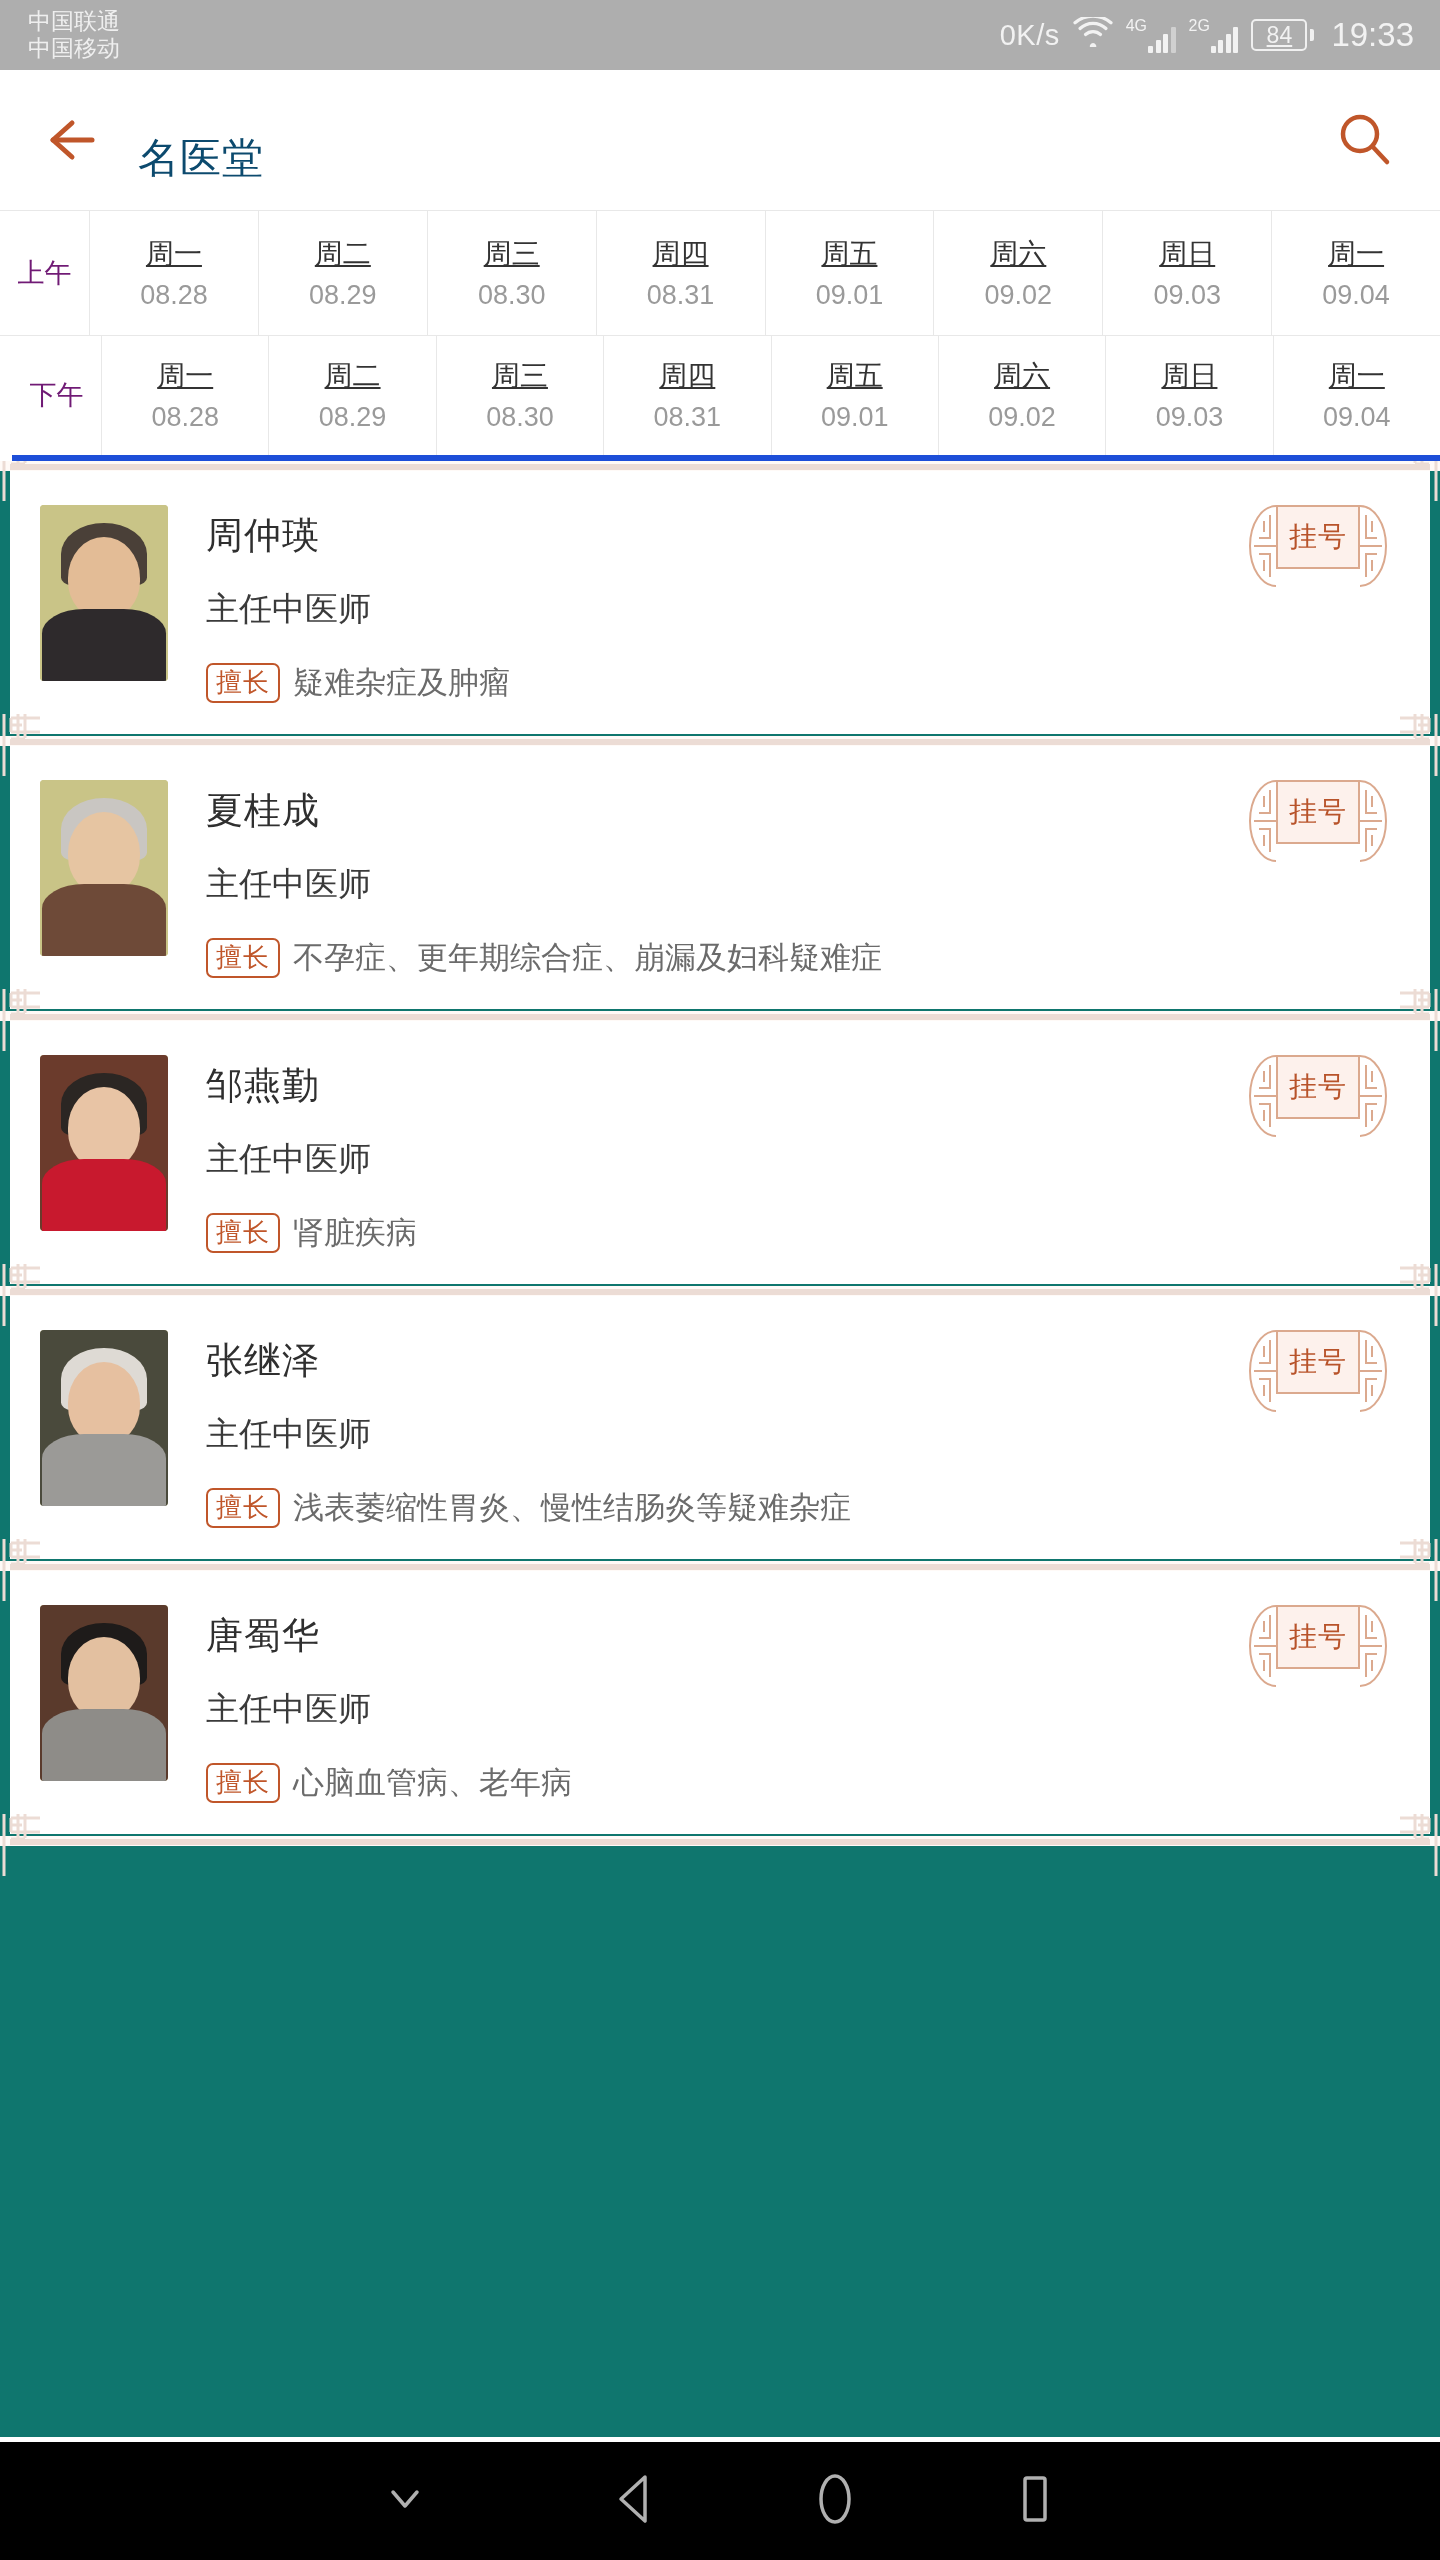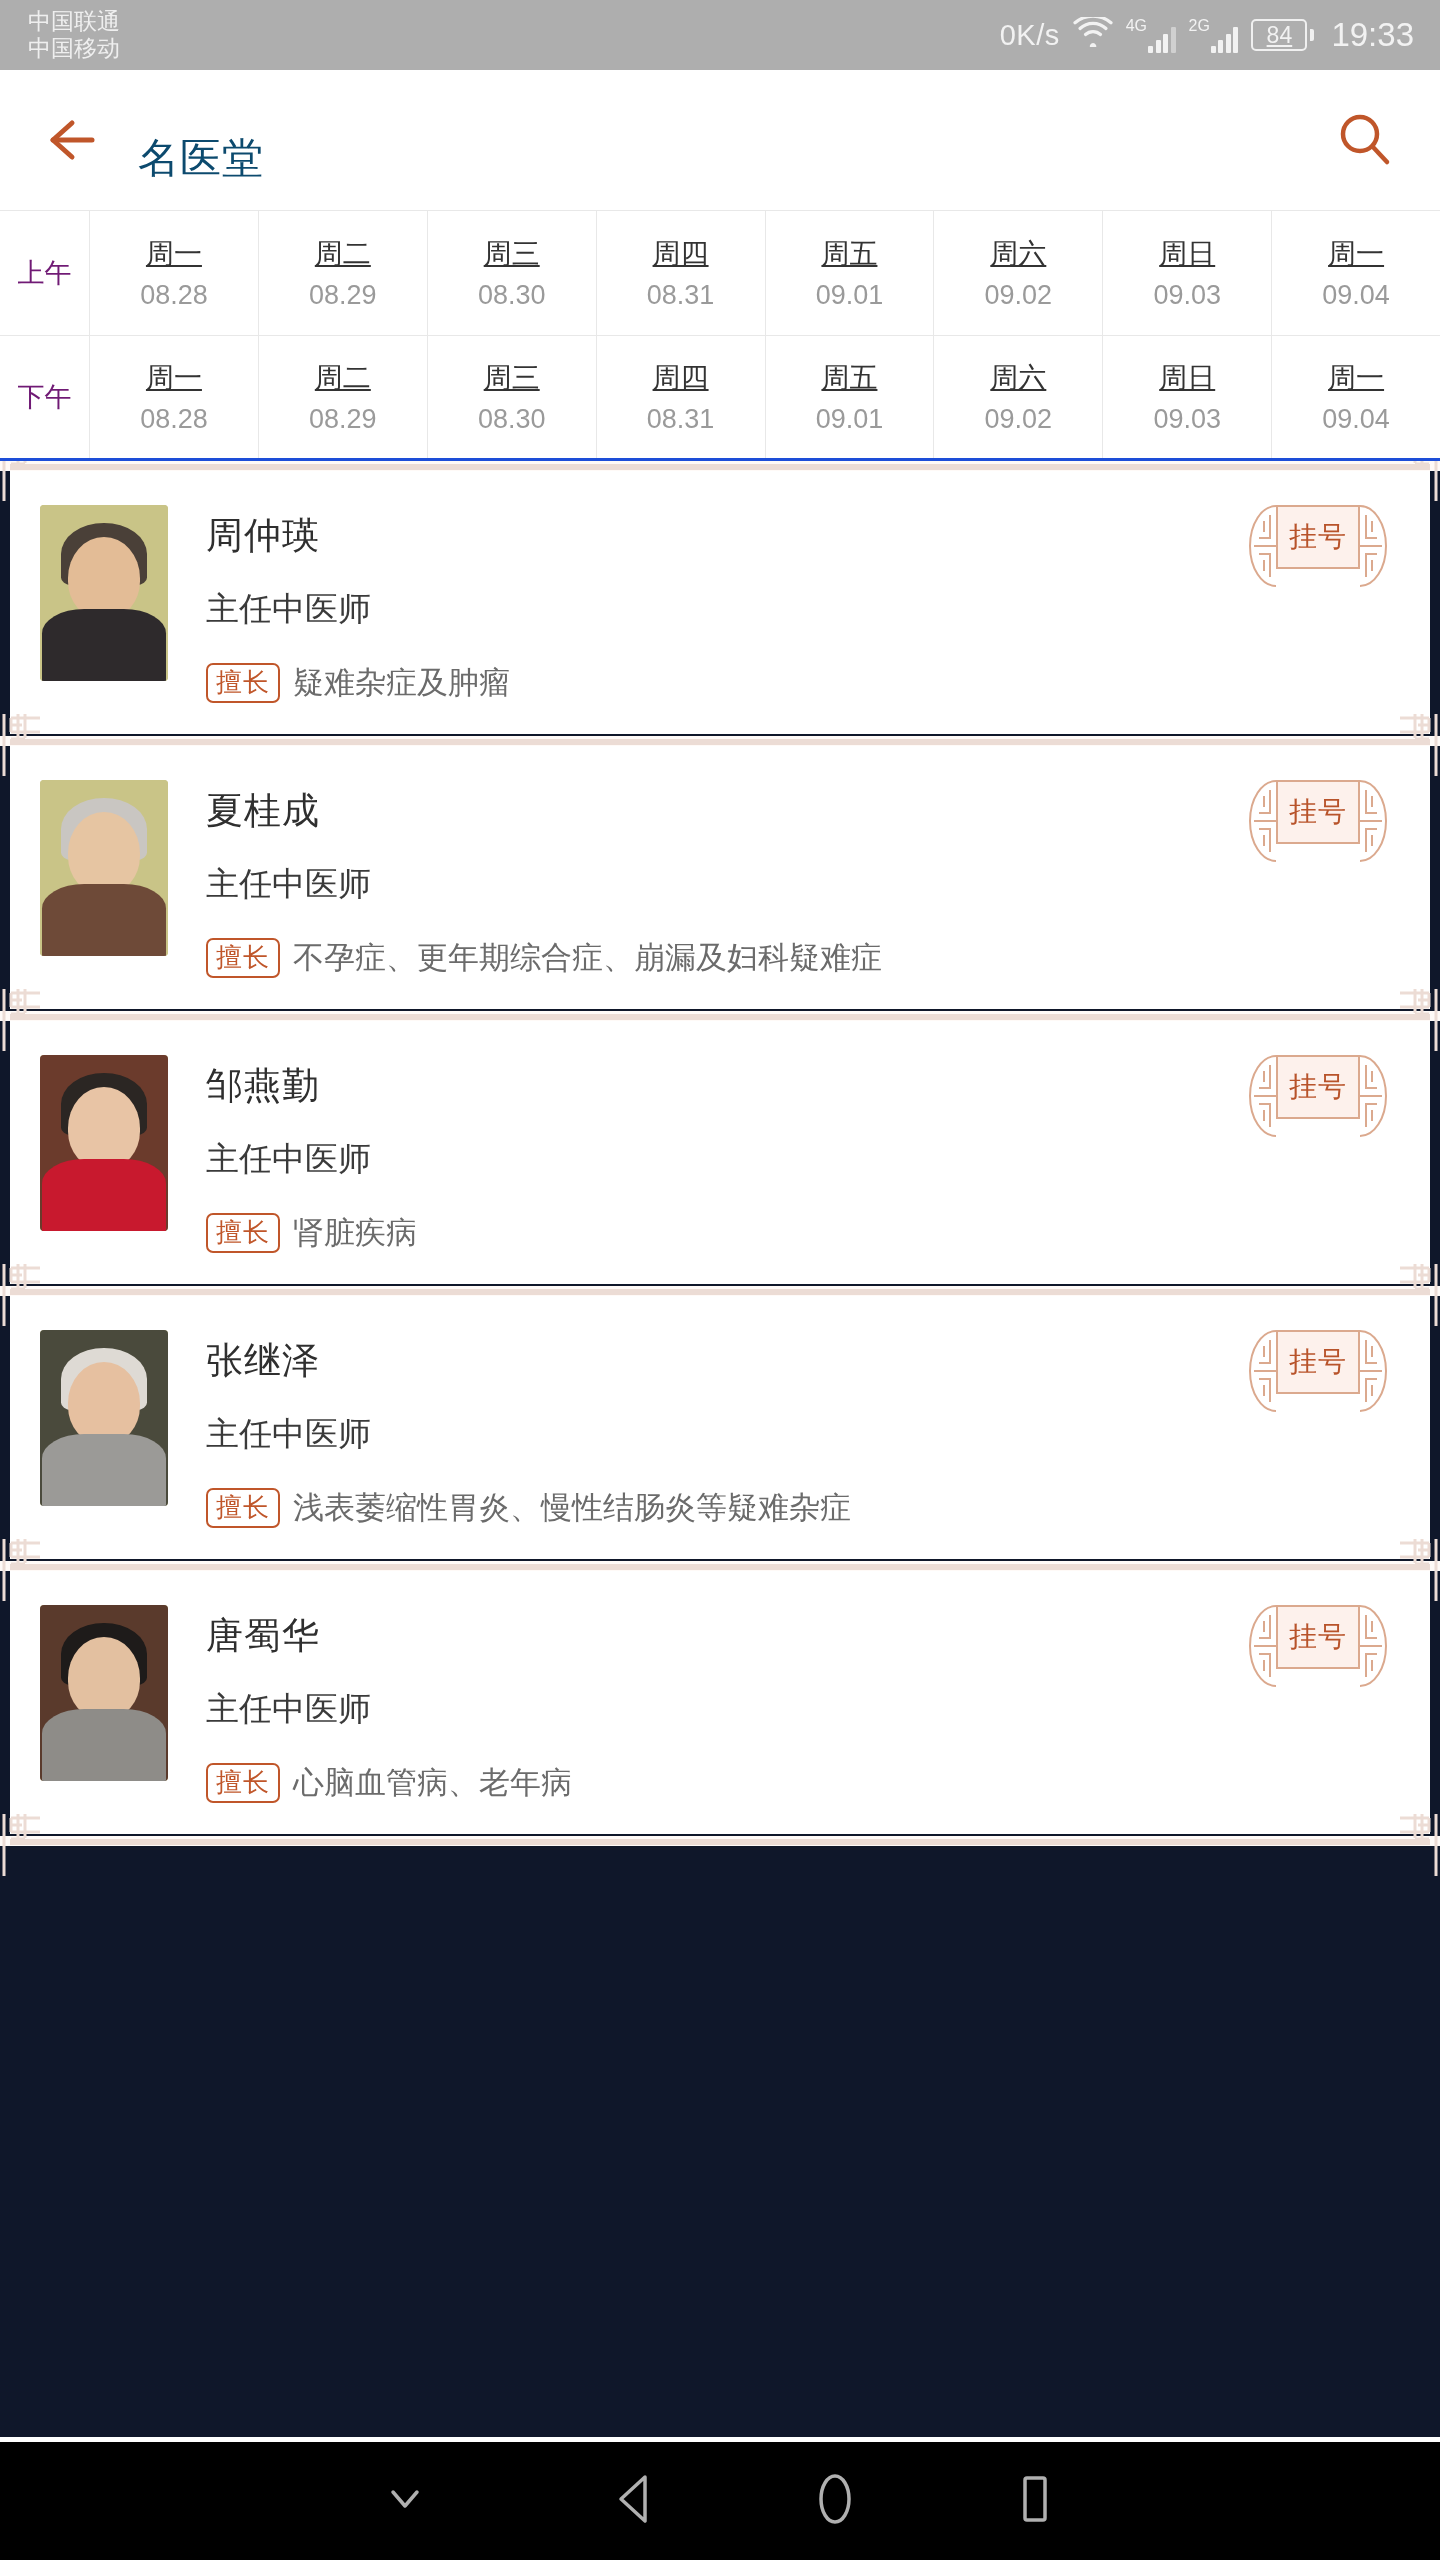--- a/index.html
+++ b/index.html
@@ -49,37 +49,37 @@
   .back-arrow svg{ display:block; }
   .page-title{
     font-size:41px; color:#0c4a6e; margin-left:38px; letter-spacing:1px;margin-top:36px;
   }
   .search-btn{ position:absolute; right:44px; top:50%;
     transform:translateY(-50%); width:62px; height:62px; cursor:pointer; }
 
   
   .schedule{ border-top:1px solid #e8e8e8; background:#fff; }
   .sched-row{ display:flex; height:125px; border-bottom:1px solid #e8e8e8; }
-  .sched-row:last-child{ border-bottom:3px solid #1d4ed8; }
+  .sched-row:last-child{ border-bottom:6px solid #1d4ed8;margin-left:12px; }
   .sched-label{
     width:90px; flex:0 0 90px; display:flex; flex-direction:column;
     align-items:center; justify-content:center; color:#701a75;
     font-size:27px; line-height:1.28; border-right:1px solid #e8e8e8;
   }
   .sched-cell{
     flex:1 1 0; display:flex; flex-direction:column; align-items:center;
     justify-content:center; border-right:1px solid #e8e8e8; cursor:pointer;
   }
   .sched-cell:last-child{ border-right:none; }
   .sched-day{ font-size:28px; color:#333333; line-height:1.25;text-decoration:underline; }
   .sched-date{ font-size:27px; color:#9a9a9a; margin-top:9px; }
 
   
   .list-wrap{
-    background:#0f172a; padding-top:0; position:relative;
+    background:#0f766e; padding-top:0; position:relative;
     height:1976px; overflow:hidden;
   }
   .doc-card{
     position:relative; background:#ffffff; margin:0 10px 2px 10px;
     padding:34px 0 30px 0;
   }
 
   .deco-line{
     position:relative; height:10px; background:#fffaf7;
   }

